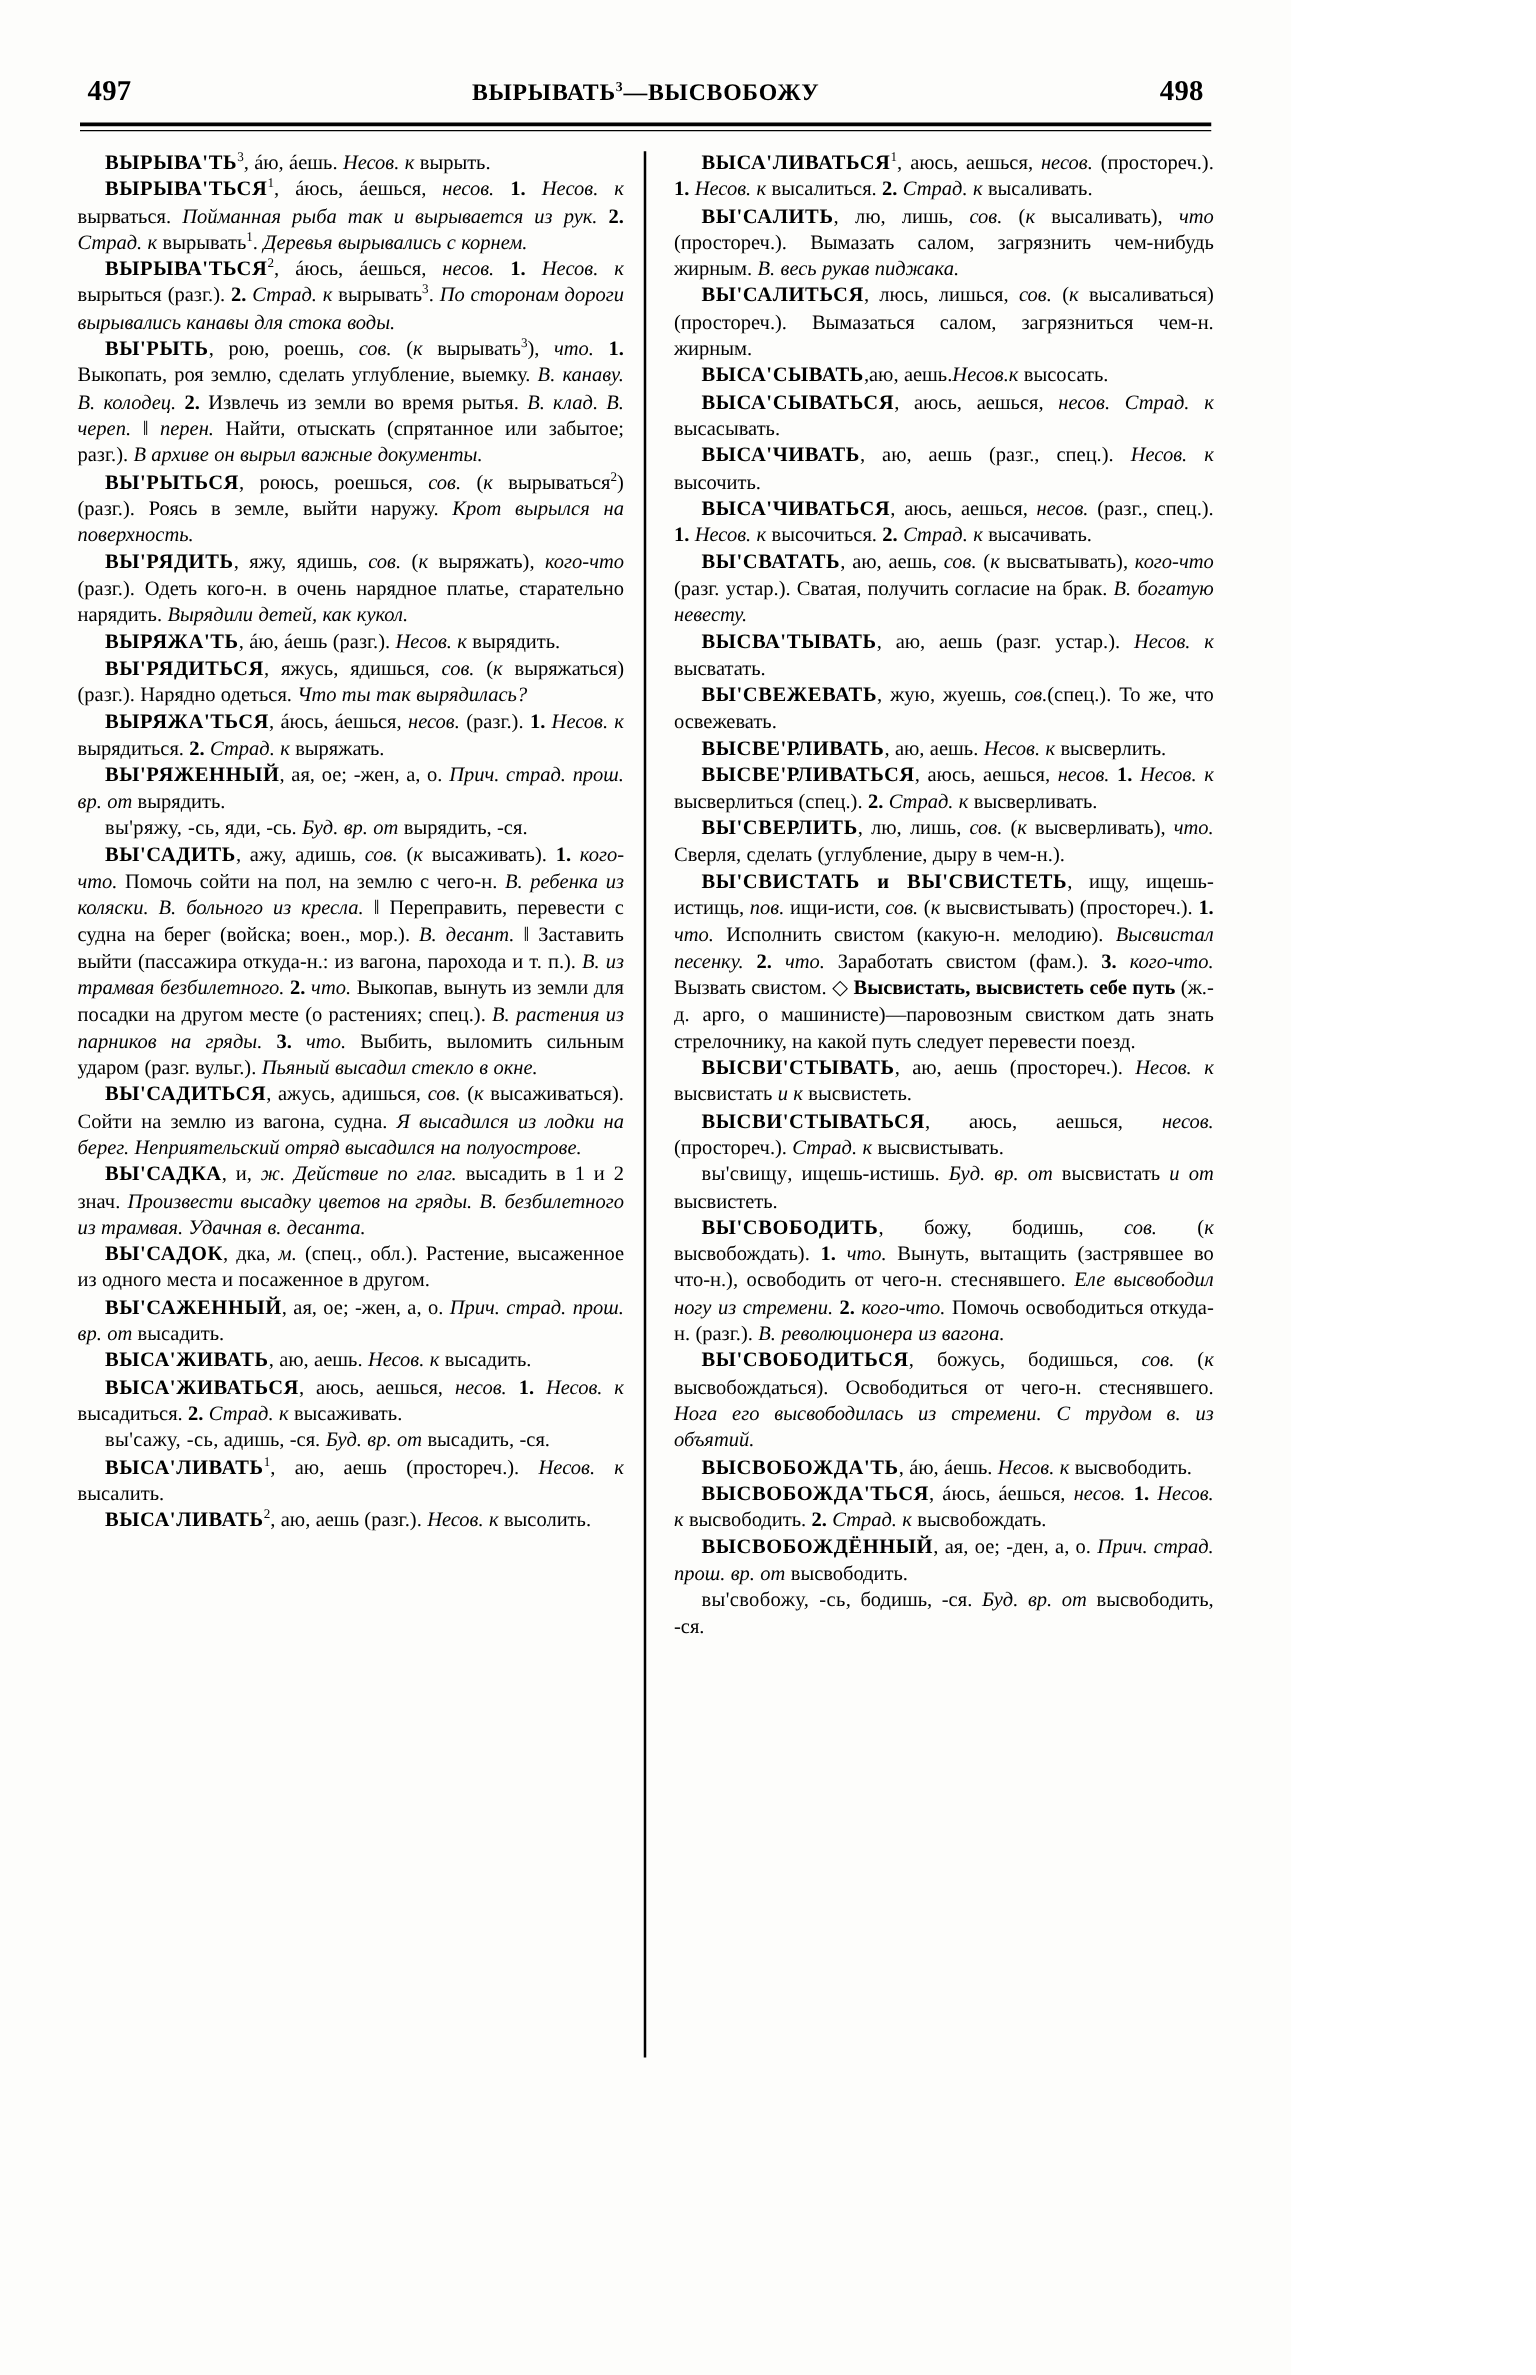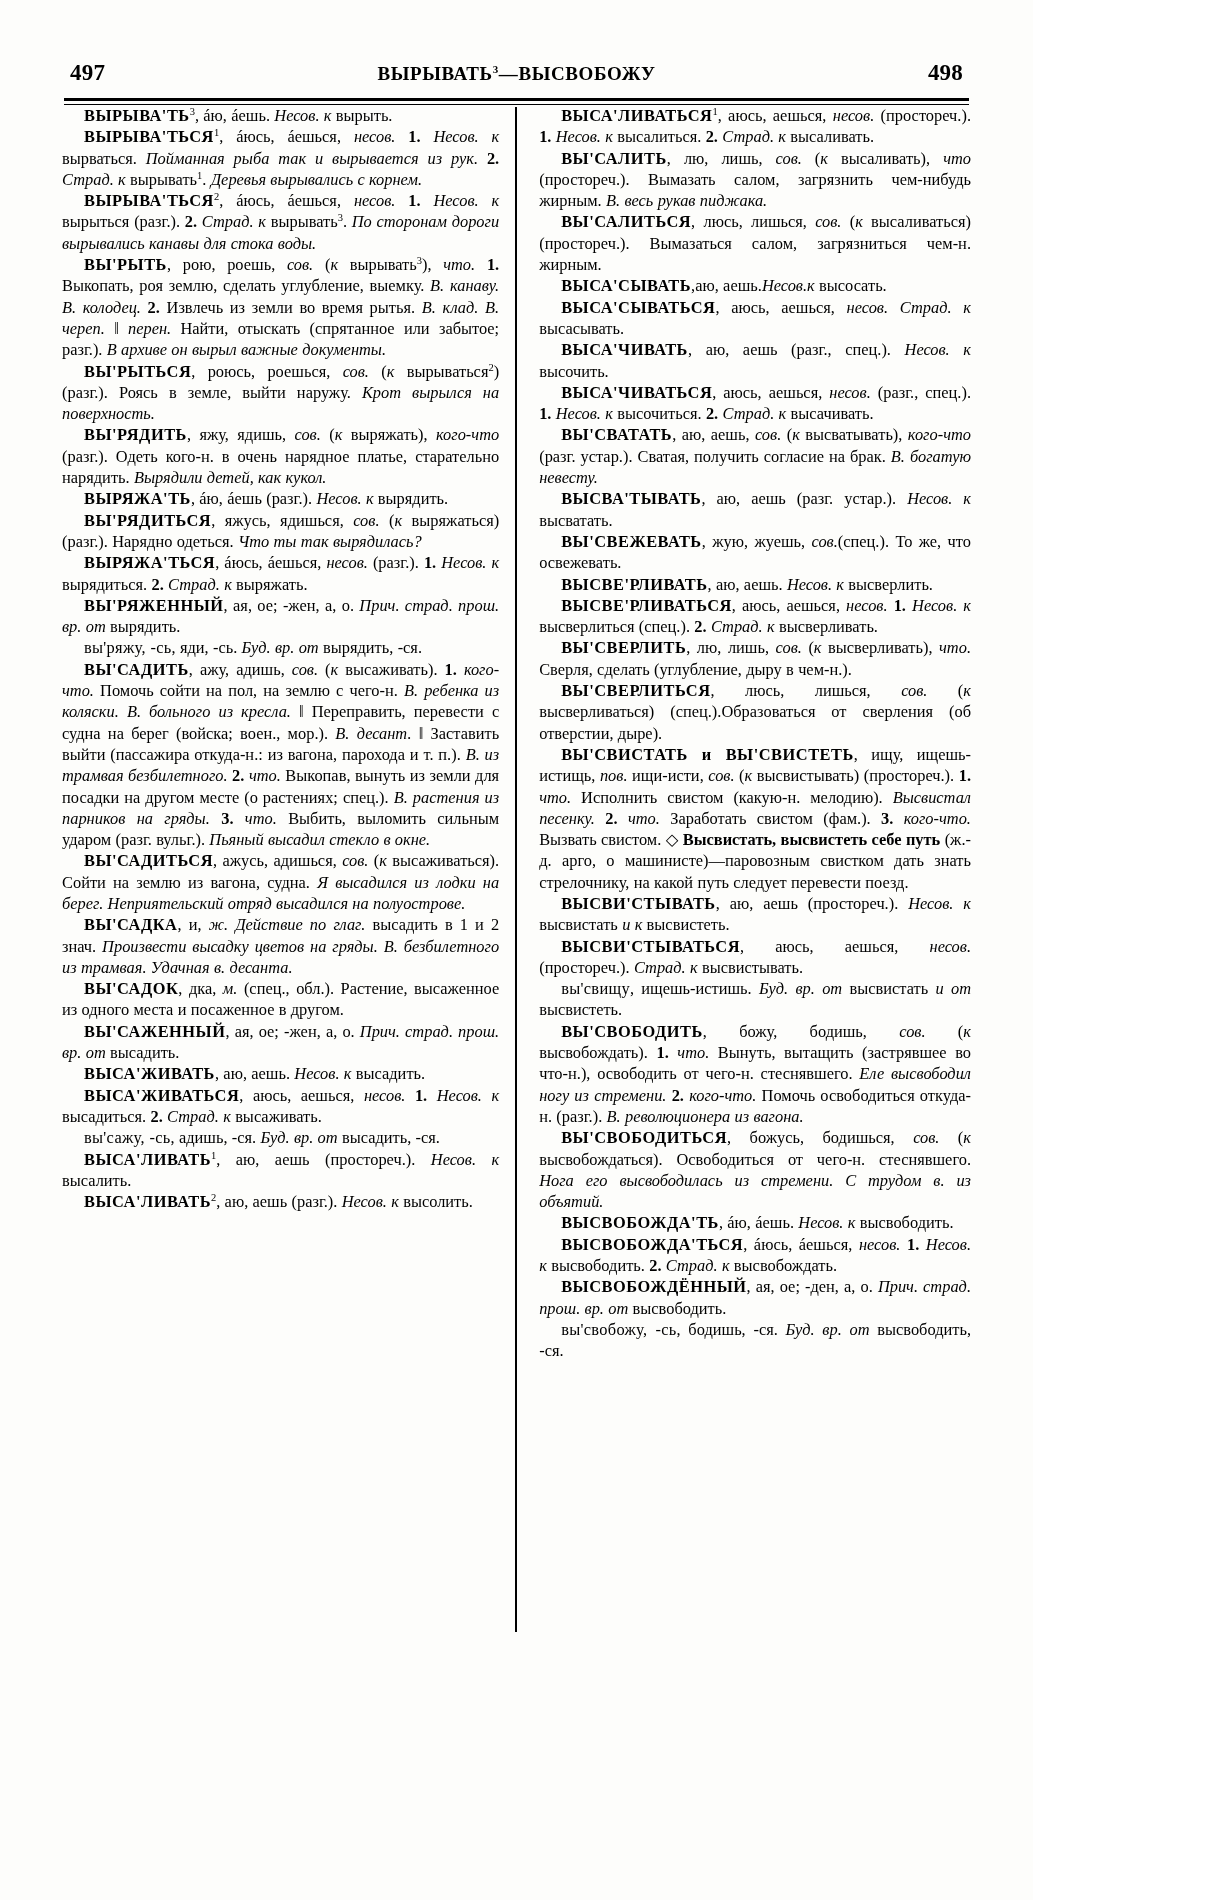--- a/index.html
+++ b/index.html
@@ -50,21 +50,21 @@
     margin: 4px 2px 0 2px;
     border-top: 3px solid #000;
     border-bottom: 1.5px solid #000;
     height: 3px;
   }
 
   
   .columns {
     position: relative;
     display: flex;
-    margin-top: 0;
+    margin-top: 14px;
   }
   .col {
     width: 508px;
     box-sizing: border-box;
   }
   .col.left  { padding-right: 16px; }
   .col.right { padding-left: 22px; }
   .col-divider {
     width: 2px;
     background: #000;
@@ -140,21 +140,20 @@
         <p class="entry"><span class="hw">ВЫСА'СЫВАТЬ</span><span>,аю, аешь.<i>Несов.к</i> высосать.</span></p>
         <p class="entry"><span class="hw">ВЫСА'СЫВАТЬСЯ</span><span>, аюсь, аешься, <i>несов. Страд. к</i> высасывать.</span></p>
         <p class="entry"><span class="hw">ВЫСА'ЧИВАТЬ</span><span>, аю, аешь (разг., спец.). <i>Несов. к</i> высочить.</span></p>
         <p class="entry"><span class="hw">ВЫСА'ЧИВАТЬСЯ</span><span>, аюсь, аешься, <i>несов.</i> (разг., спец.). <b>1.</b> <i>Несов. к</i> высочиться. <b>2.</b> <i>Страд. к</i> высачивать.</span></p>
         <p class="entry"><span class="hw">ВЫ'СВАТАТЬ</span><span>, аю, аешь, <i>сов.</i> (<i>к</i> высватывать), <i>кого-что</i> (разг. устар.). Сватая, получить согласие на брак. <i>В. богатую невесту.</i></span></p>
         <p class="entry"><span class="hw">ВЫСВА'ТЫВАТЬ</span><span>, аю, аешь (разг. устар.). <i>Несов. к</i> высватать.</span></p>
         <p class="entry"><span class="hw">ВЫ'СВЕЖЕВАТЬ</span><span>, жую, жуешь, <i>сов.</i>(спец.). То же, что освежевать.</span></p>
         <p class="entry"><span class="hw">ВЫСВЕ'РЛИВАТЬ</span><span>, аю, аешь. <i>Несов. к</i> высверлить.</span></p>
         <p class="entry"><span class="hw">ВЫСВЕ'РЛИВАТЬСЯ</span><span>, аюсь, аешься, <i>несов.</i> <b>1.</b> <i>Несов. к</i> высверлиться (спец.). <b>2.</b> <i>Страд. к</i> высверливать.</span></p>
         <p class="entry"><span class="hw">ВЫ'СВЕРЛИТЬ</span><span>, лю, лишь, <i>сов.</i> (<i>к</i> высверливать), <i>что.</i> Сверля, сделать (углубление, дыру в чем-н.).</span></p>
-        <p class="entry"><span class="hw">ВЫ'СВЕРЛИТЬСЯ</span><span>, люсь, лишься, <i>сов.</i> (<i>к</i> высверливаться) (спец.).Образоваться от сверления (об отверстии, дыре).</span></p>
         <p class="entry"><span class="hw">ВЫ'СВИСТАТЬ и ВЫ'СВИСТЕТЬ</span><span>, ищу, ищешь-истищь, <i>пов.</i> ищи-исти, <i>сов.</i> (<i>к</i> высвистывать) (простореч.). <b>1.</b> <i>что.</i> Исполнить свистом (какую-н. мелодию). <i>Высвистал песенку.</i> <b>2.</b> <i>что.</i> Заработать свистом (фам.). <b>3.</b> <i>кого-что.</i> Вызвать свистом. ◇ <b>Высвистать, высвистеть себе путь</b> (ж.-д. арго, о машинисте)—паровозным свистком дать знать стрелочнику, на какой путь следует перевести поезд.</span></p>
         <p class="entry"><span class="hw">ВЫСВИ'СТЫВАТЬ</span><span>, аю, аешь (простореч.). <i>Несов. к</i> высвистать <i>и к</i> высвистеть.</span></p>
         <p class="entry"><span class="hw">ВЫСВИ'СТЫВАТЬСЯ</span><span>, аюсь, аешься, <i>несов.</i> (простореч.). <i>Страд. к</i> высвистывать.</span></p>
         <p class="entry"><span class="hw-sm">вы'свищу</span><span>, ищешь-истишь. <i>Буд. вр. от</i> высвистать <i>и от</i> высвистеть.</span></p>
         <p class="entry"><span class="hw">ВЫ'СВОБОДИТЬ</span><span>, божу, бодишь, <i>сов.</i> (<i>к</i> высвобождать). <b>1.</b> <i>что.</i> Вынуть, вытащить (застрявшее во что-н.), освободить от чего-н. стеснявшего. <i>Еле высвободил ногу из стремени.</i> <b>2.</b> <i>кого-что.</i> Помочь освободиться откуда-н. (разг.). <i>В. революционера из вагона.</i></span></p>
         <p class="entry"><span class="hw">ВЫ'СВОБОДИТЬСЯ</span><span>, божусь, бодишься, <i>сов.</i> (<i>к</i> высвобождаться). Освободиться от чего-н. стеснявшего. <i>Нога его высвободилась из стремени. С трудом в. из объятий.</i></span></p>
         <p class="entry"><span class="hw">ВЫСВОБОЖДА'ТЬ</span><span>, áю, áешь. <i>Несов. к</i> высвободить.</span></p>
         <p class="entry"><span class="hw">ВЫСВОБОЖДА'ТЬСЯ</span><span>, áюсь, áешься, <i>несов.</i> <b>1.</b> <i>Несов. к</i> высвободить. <b>2.</b> <i>Страд. к</i> высвобождать.</span></p>
         <p class="entry"><span class="hw">ВЫСВОБОЖДЁННЫЙ</span><span>, ая, ое; -ден, а, о. <i>Прич. страд. прош. вр. от</i> высвободить.</span></p>
         <p class="entry"><span class="hw-sm">вы'свобожу, -сь</span><span>, бодишь, -ся. <i>Буд. вр. от</i> высвободить, -ся.</span></p>

